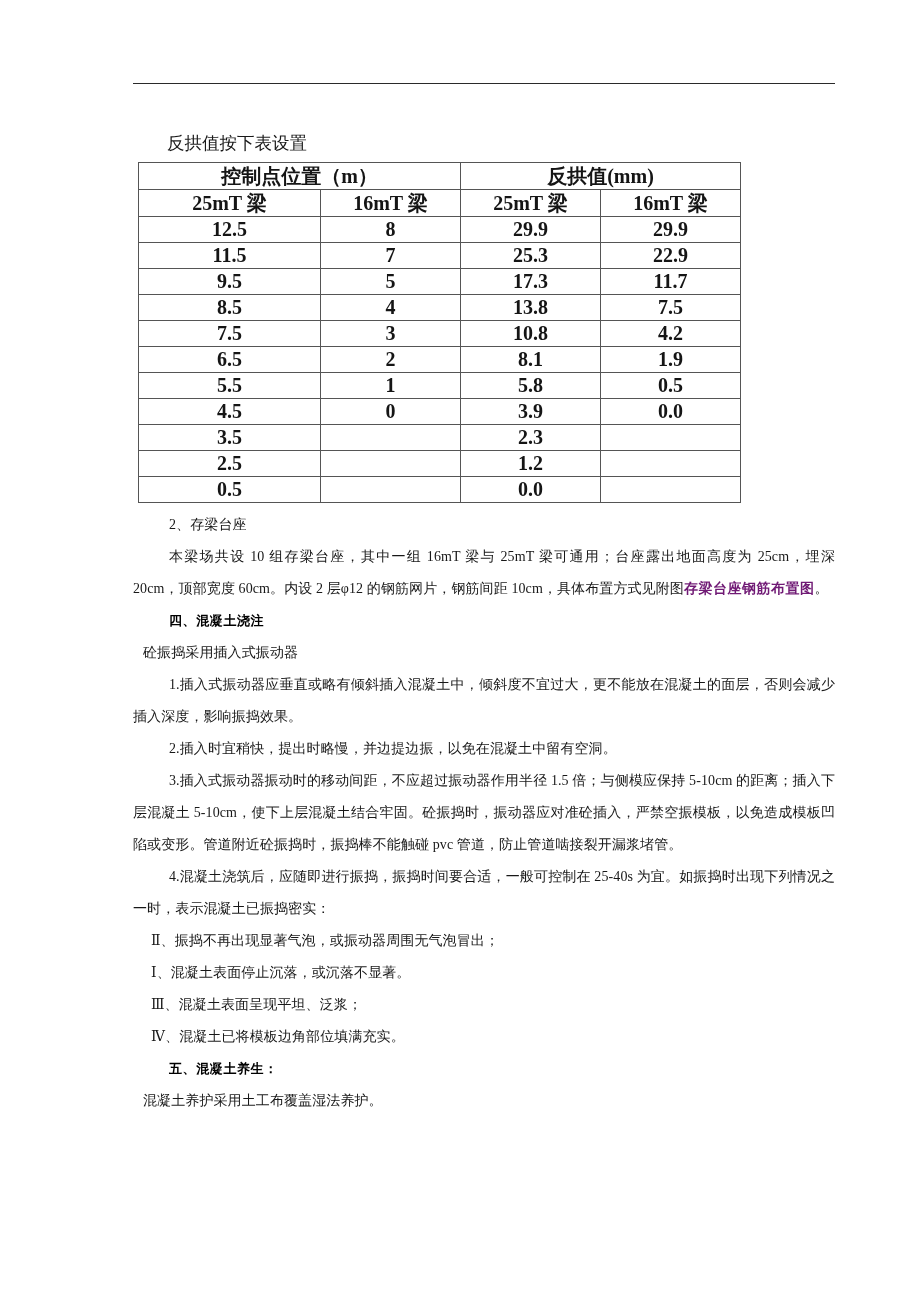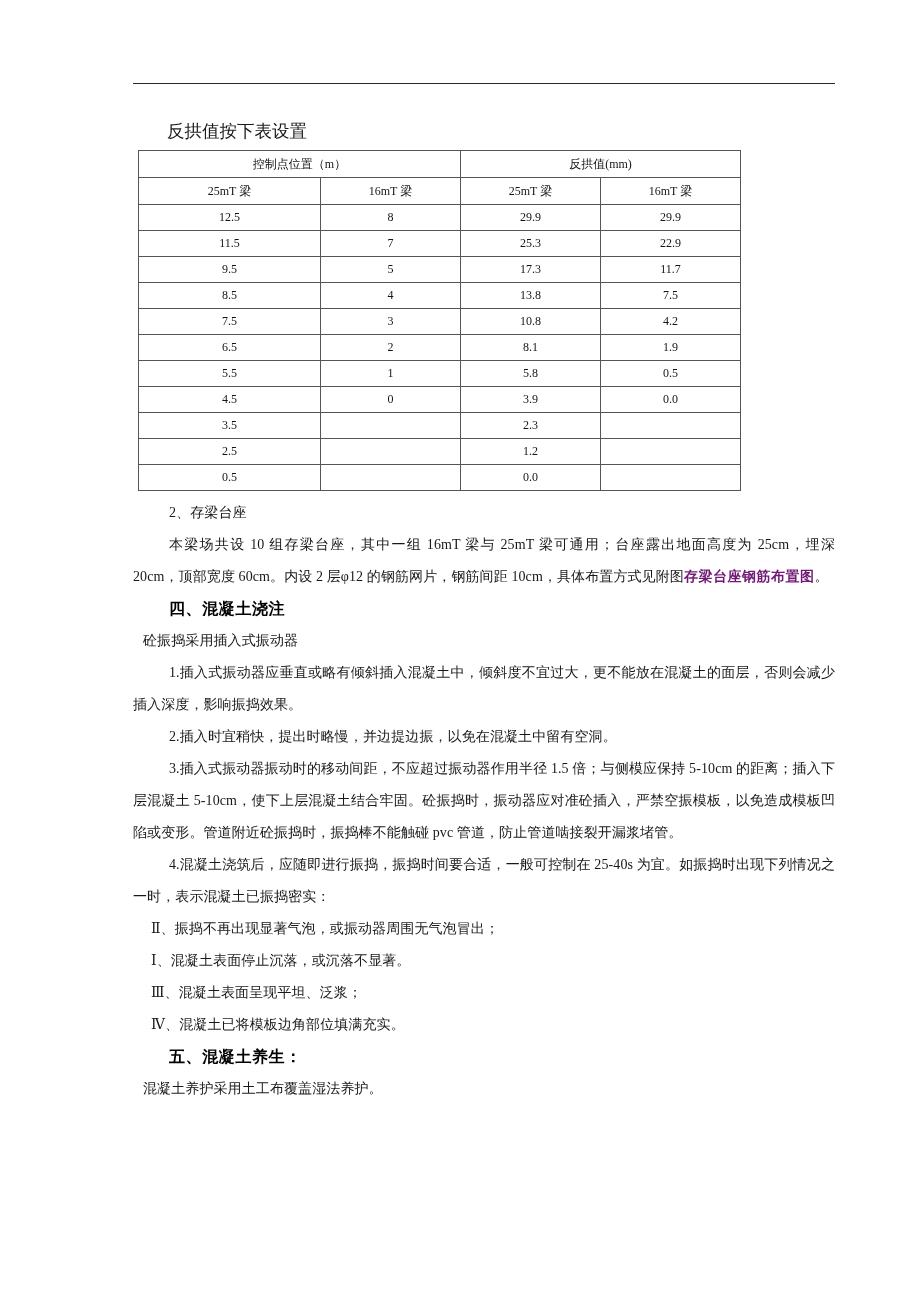--- a/index.html
+++ b/index.html
@@ -25,39 +25,39 @@
     position: absolute;
     left: 133px;
     top: 83px;
     width: 702px;
     height: 0;
     border-top: 1.4px solid #2a2a2a;
   }
   .content {
     position: absolute;
     left: 133px;
-    top: 116px;
+    top: 128px;
     width: 702px;
   }
 
   
   .p {
     font-size: 14px;
     line-height: 32px;
     color: #181818;
     margin: 0;
     text-align: justify;
     text-justify: inter-ideograph;
     letter-spacing: 0.1px;
   }
   .indent2 { text-indent: 36px; }
   .indent1 { text-indent: 10px; }
   .indent-list { text-indent: 18px; }
   .heading {
-    font-size: 16px;
+    font-size: 13px;
     line-height: 32px;
     font-weight: bold;
     color: #000;
     margin: 0;
     text-indent: 36px;
     letter-spacing: 0.6px;
   }
   b.inline-bold { font-weight: bold; color: #701a75; letter-spacing: 0.5px; }
 
   .caption {
@@ -73,22 +73,22 @@
     border-collapse: collapse;
     width: 602px;
     margin: 0 0 0 5px;
     table-layout: fixed;
     border: 1.6px solid #1c1c1c;
   }
   table.cambre td, table.cambre th {
     border: 1px solid #555;
     text-align: center;
     vertical-align: middle;
-    font-weight: normal;
-    font-size: 12px;
+    font-weight: bold;
+    font-size: 20px;
     font-family: "Liberation Serif", "DejaVu Serif", serif;
     color: #151515;
     padding: 0;
     height: 25px;
     line-height: 25px;
   }
   table.cambre tr.grp th { height: 26px; line-height: 26px; }
   table.cambre tr.sub th { height: 26px; line-height: 26px; }
   .col-a { width: 182px; }
   .col-b { width: 140px; }

